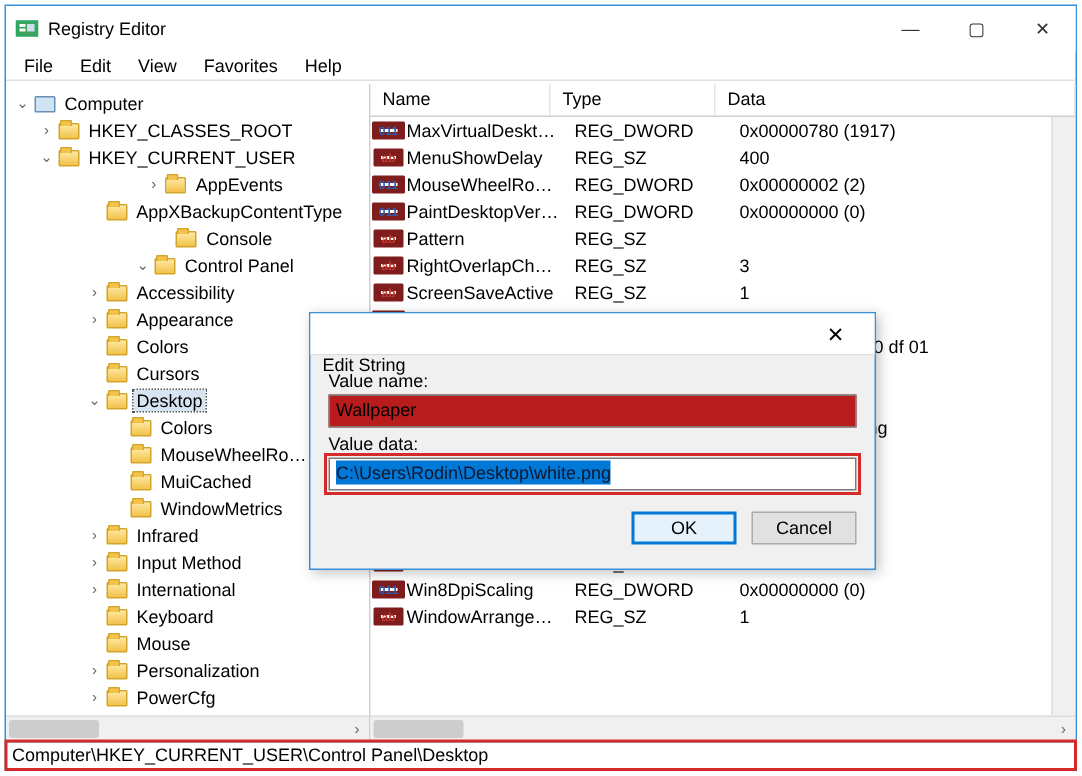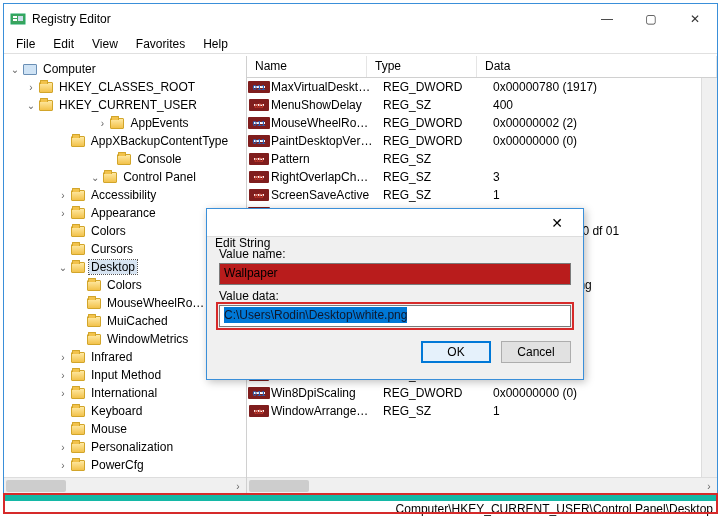--- a/index.html
+++ b/index.html
@@ -13,21 +13,21 @@
 .winbtns { display: flex; height: 100%; }
 .winbtn { width: 44px; display: flex; align-items: center; justify-content: center; color: #333; }
 
 .menubar { height: 20px; display: flex; align-items: center; padding: 0 4px; gap: 2px; border-bottom: 1px solid #e0e0e0; }
 .menuitem { padding: 2px 8px; }
 
 .content { position: absolute; top: 52px; left: 0; right: 0; bottom: 20px; display: flex; }
 .treepane { width: 243px; border-right: 1px solid #d0d0d0; overflow: hidden; position: relative; padding: 4px 0 0 4px; }
 .listpane { flex: 1; overflow: hidden; position: relative; }
 
-.statusbar { position: absolute; left: 0; right: 0; bottom: 0; height: 19px; border-top: 7px solid #14b8a6; padding: 1px 4px; text-align: right; }
+.statusbar { position: absolute; left: 0; right: 0; bottom: 0; height: 19px; border-top: 1px solid #14b8a6; padding: 1px 4px; }
 .statusbar.hl { outline: 2px solid #d62a2a; outline-offset: -1px; }
 
 
 .tree { font-size: 12px; }
 .trow { display: flex; align-items: center; height: 18px; white-space: nowrap; }
 .twist { width: 14px; text-align: center; color: #666; font-size: 10px; }
 .twist.open::before { content: "⌄"; }
 .twist.closed::before { content: "›"; }
 .twist.none::before { content: ""; }
 .ficon { width: 16px; height: 14px; margin-right: 3px; display: inline-flex; align-items: center; justify-content: center; }

